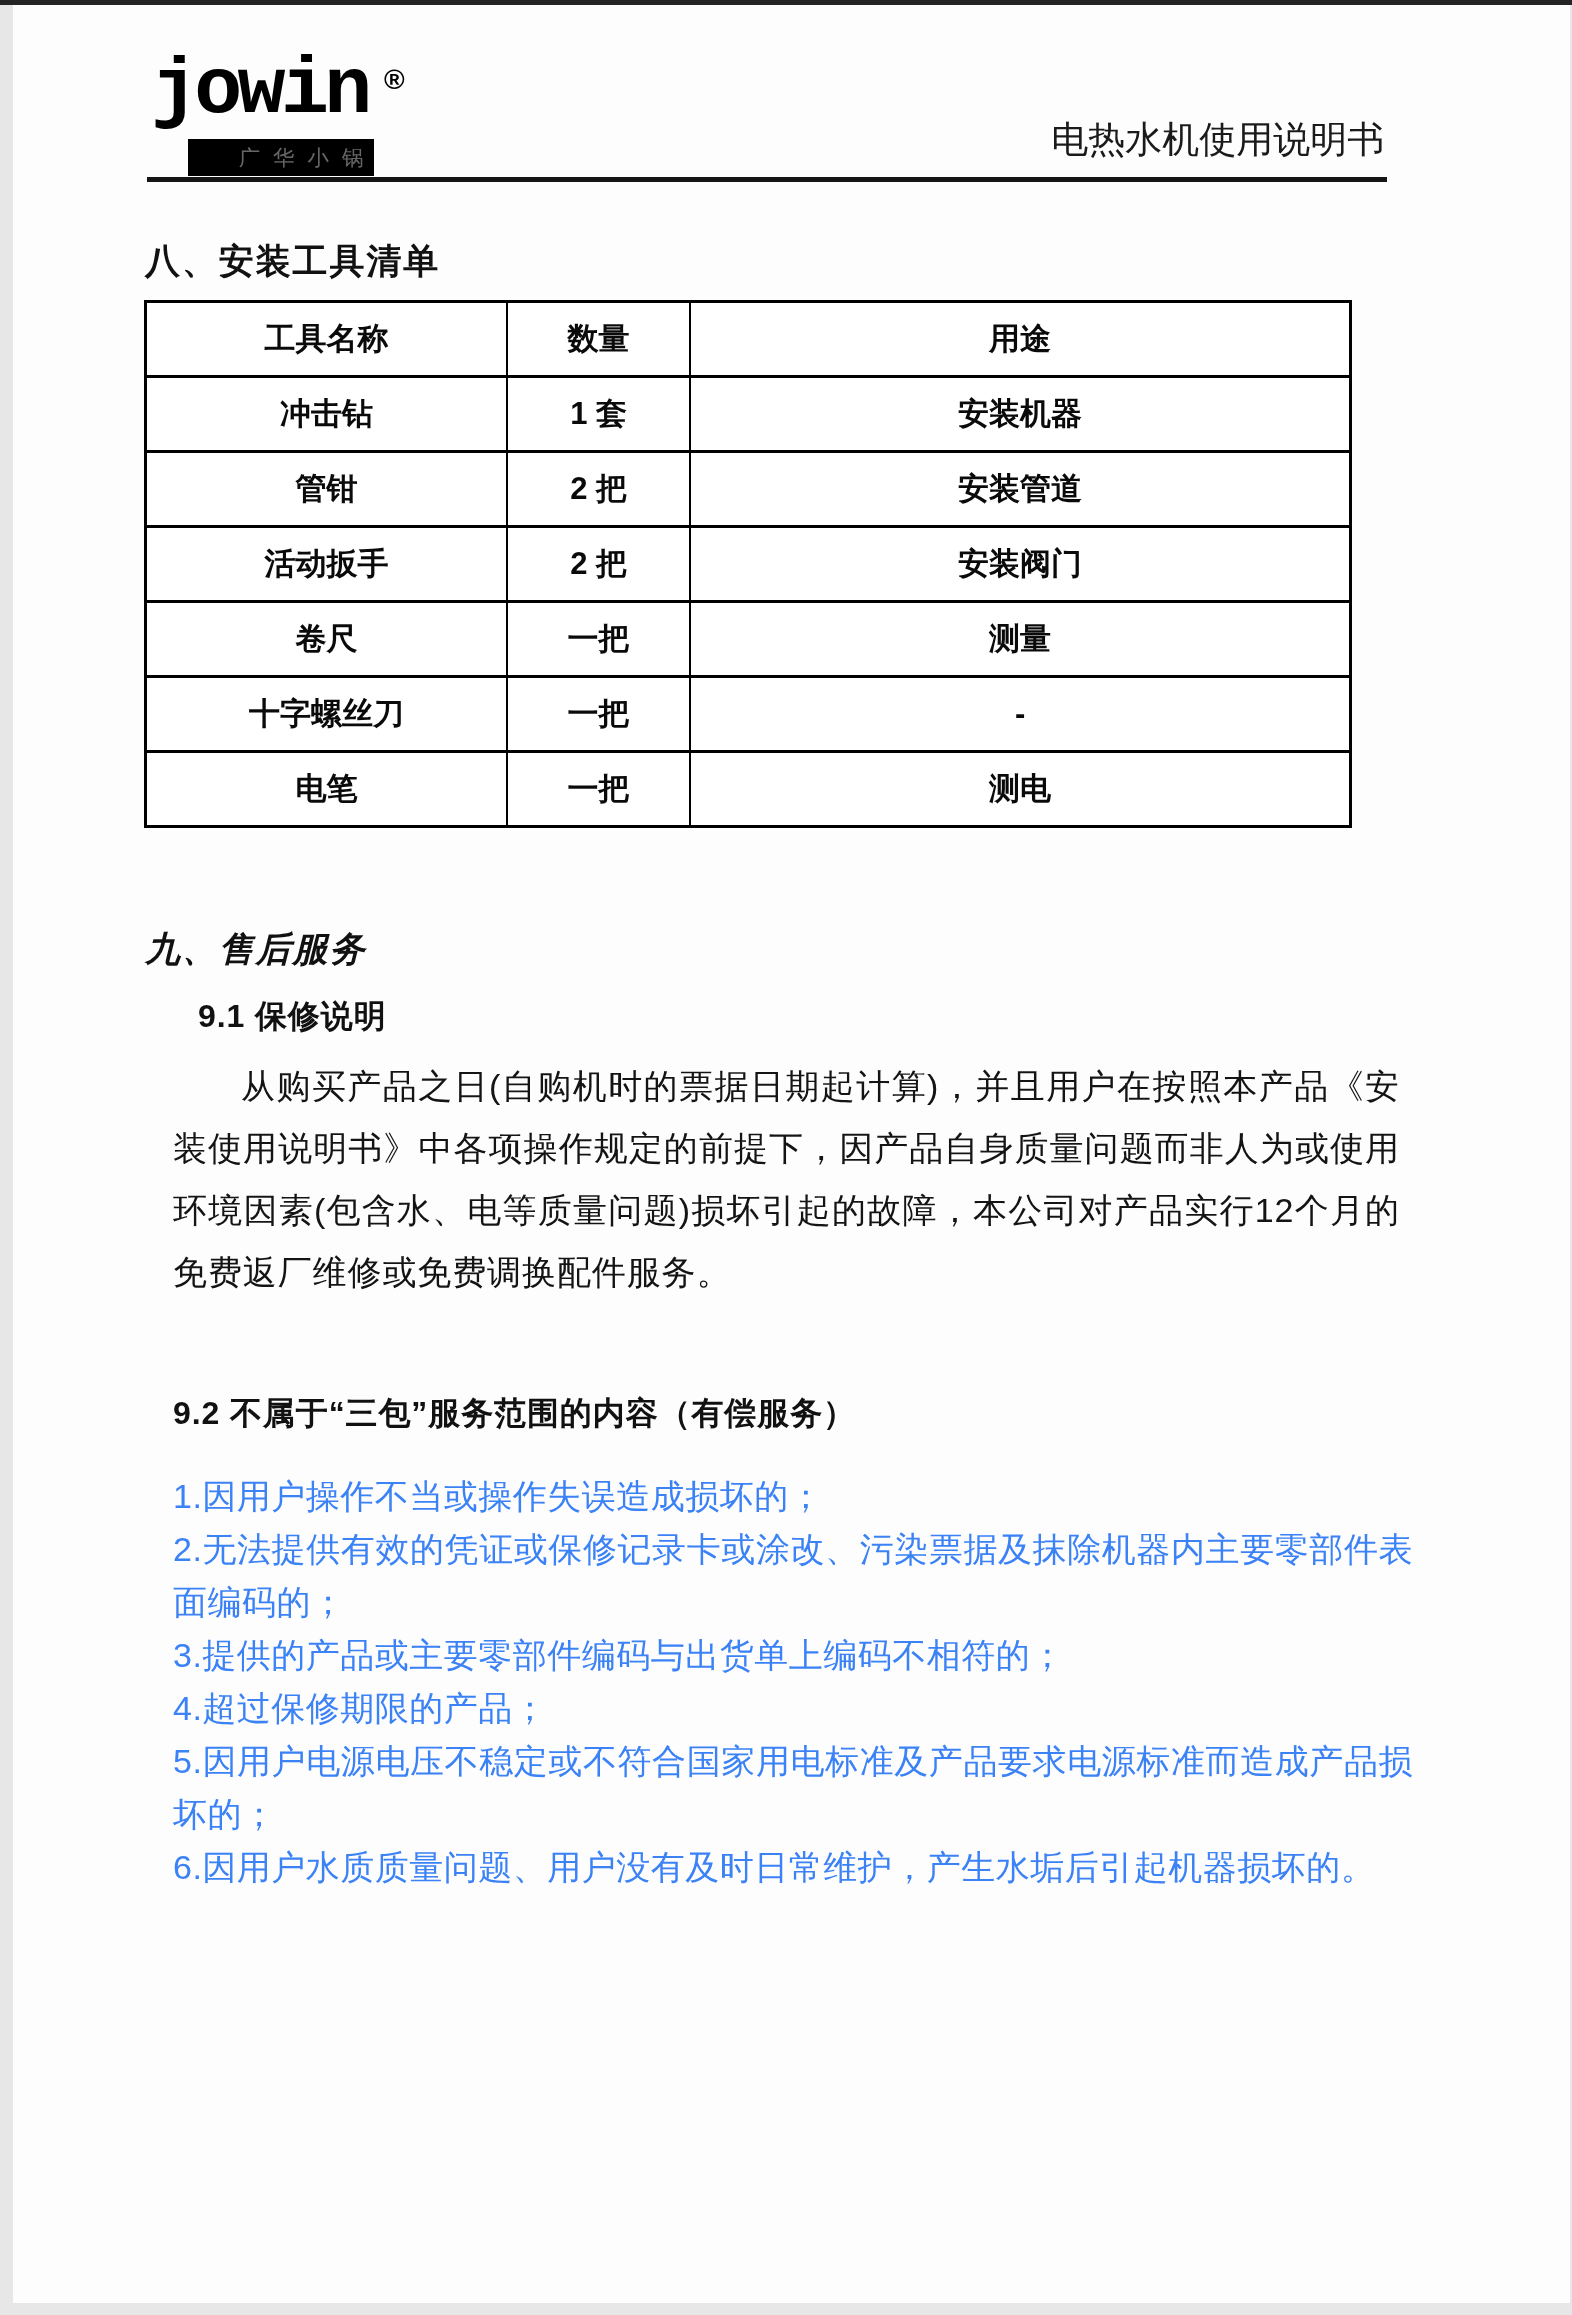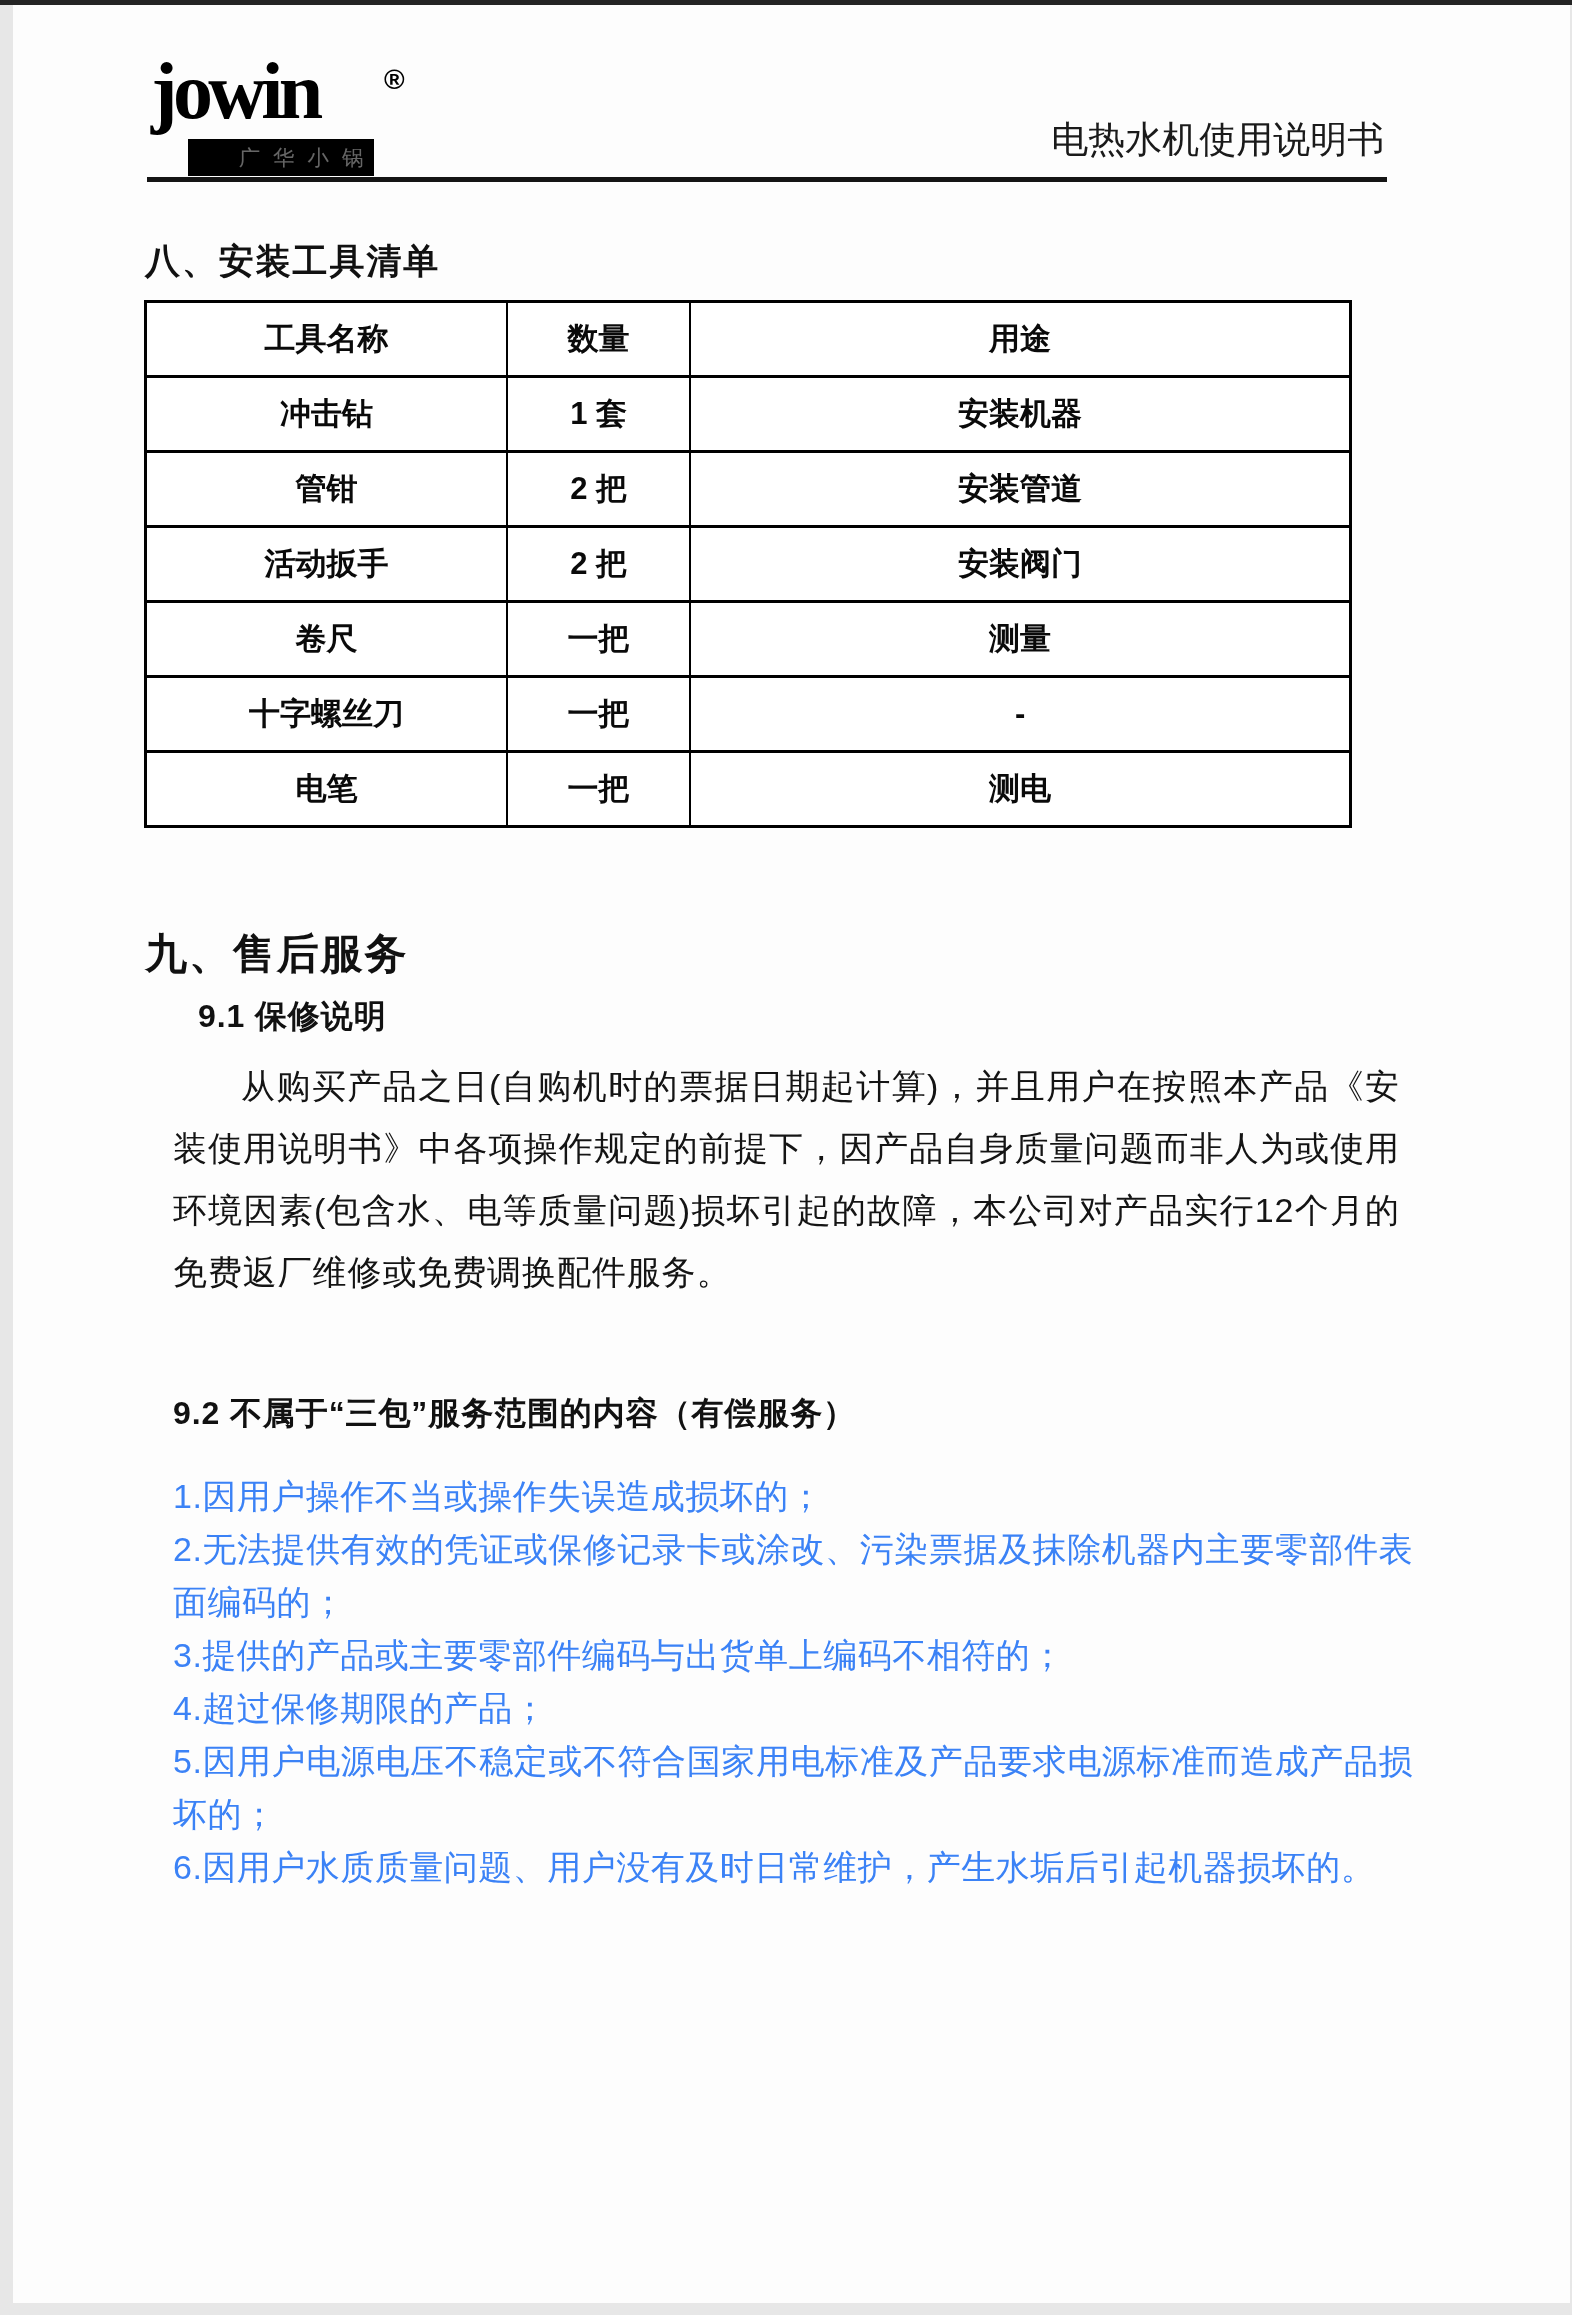--- a/index.html
+++ b/index.html
@@ -17,21 +17,21 @@
   .page {
     position: absolute;
     top: 4.7px; left: 13px; right: 2.8px; bottom: 13px;
     background: #fdfdfd;
     overflow: hidden;
   }
   
   .logo-block { position: absolute; left: 138px; top: 54px; width: 308px; height: 123px; }
   .logo-text {
     position: absolute; left: 0; top: -7.5px;
-    font-family: Liberation Serif, serif;
+    font-family: Liberation Mono, monospace;
     font-weight: bold; font-size: 80px; letter-spacing: -4.7px;
     color: #000; line-height: 1;
   }
   .logo-reg {
     position: absolute; left: 233px; top: 5.6px;
     font-size: 28px; font-weight: bold; letter-spacing: 0; color: #000;
   }
   .logo-bar {
     position: absolute; left: 37px; top: 80px; width: 186px; height: 37px;
     background: #000;
@@ -69,21 +69,21 @@
     height: 75px;
   }
   table.tools { border: 3.7px solid #000; }
   table.tools tr { border-top: 3.7px solid #000; }
   table.tools col.c1 { width: 30%; }
   table.tools col.c2 { width: 15.2%; }
   table.tools col.c3 { width: 54.8%; }
   
   .sec9-heading {
     position: absolute; left: 132px; top: 921px;
-    font-size: 42px; font-weight: bold; letter-spacing: 1.9px;
+    font-size: 35px; font-weight: bold; letter-spacing: 1.9px; font-style: italic;
   }
   .s91-heading {
     position: absolute; left: 160px; top: 990px;
     font-size: 32px; font-weight: bold; letter-spacing: 0.9px; margin-left: 25px;
   }
   .s91-para {
     position: absolute; left: 160px; top: 1050px; width: 1227px;
     font-size: 34px; line-height: 62px;
     text-indent: 2em; text-align: justify;
     color: #141414; letter-spacing: 0.9px;

